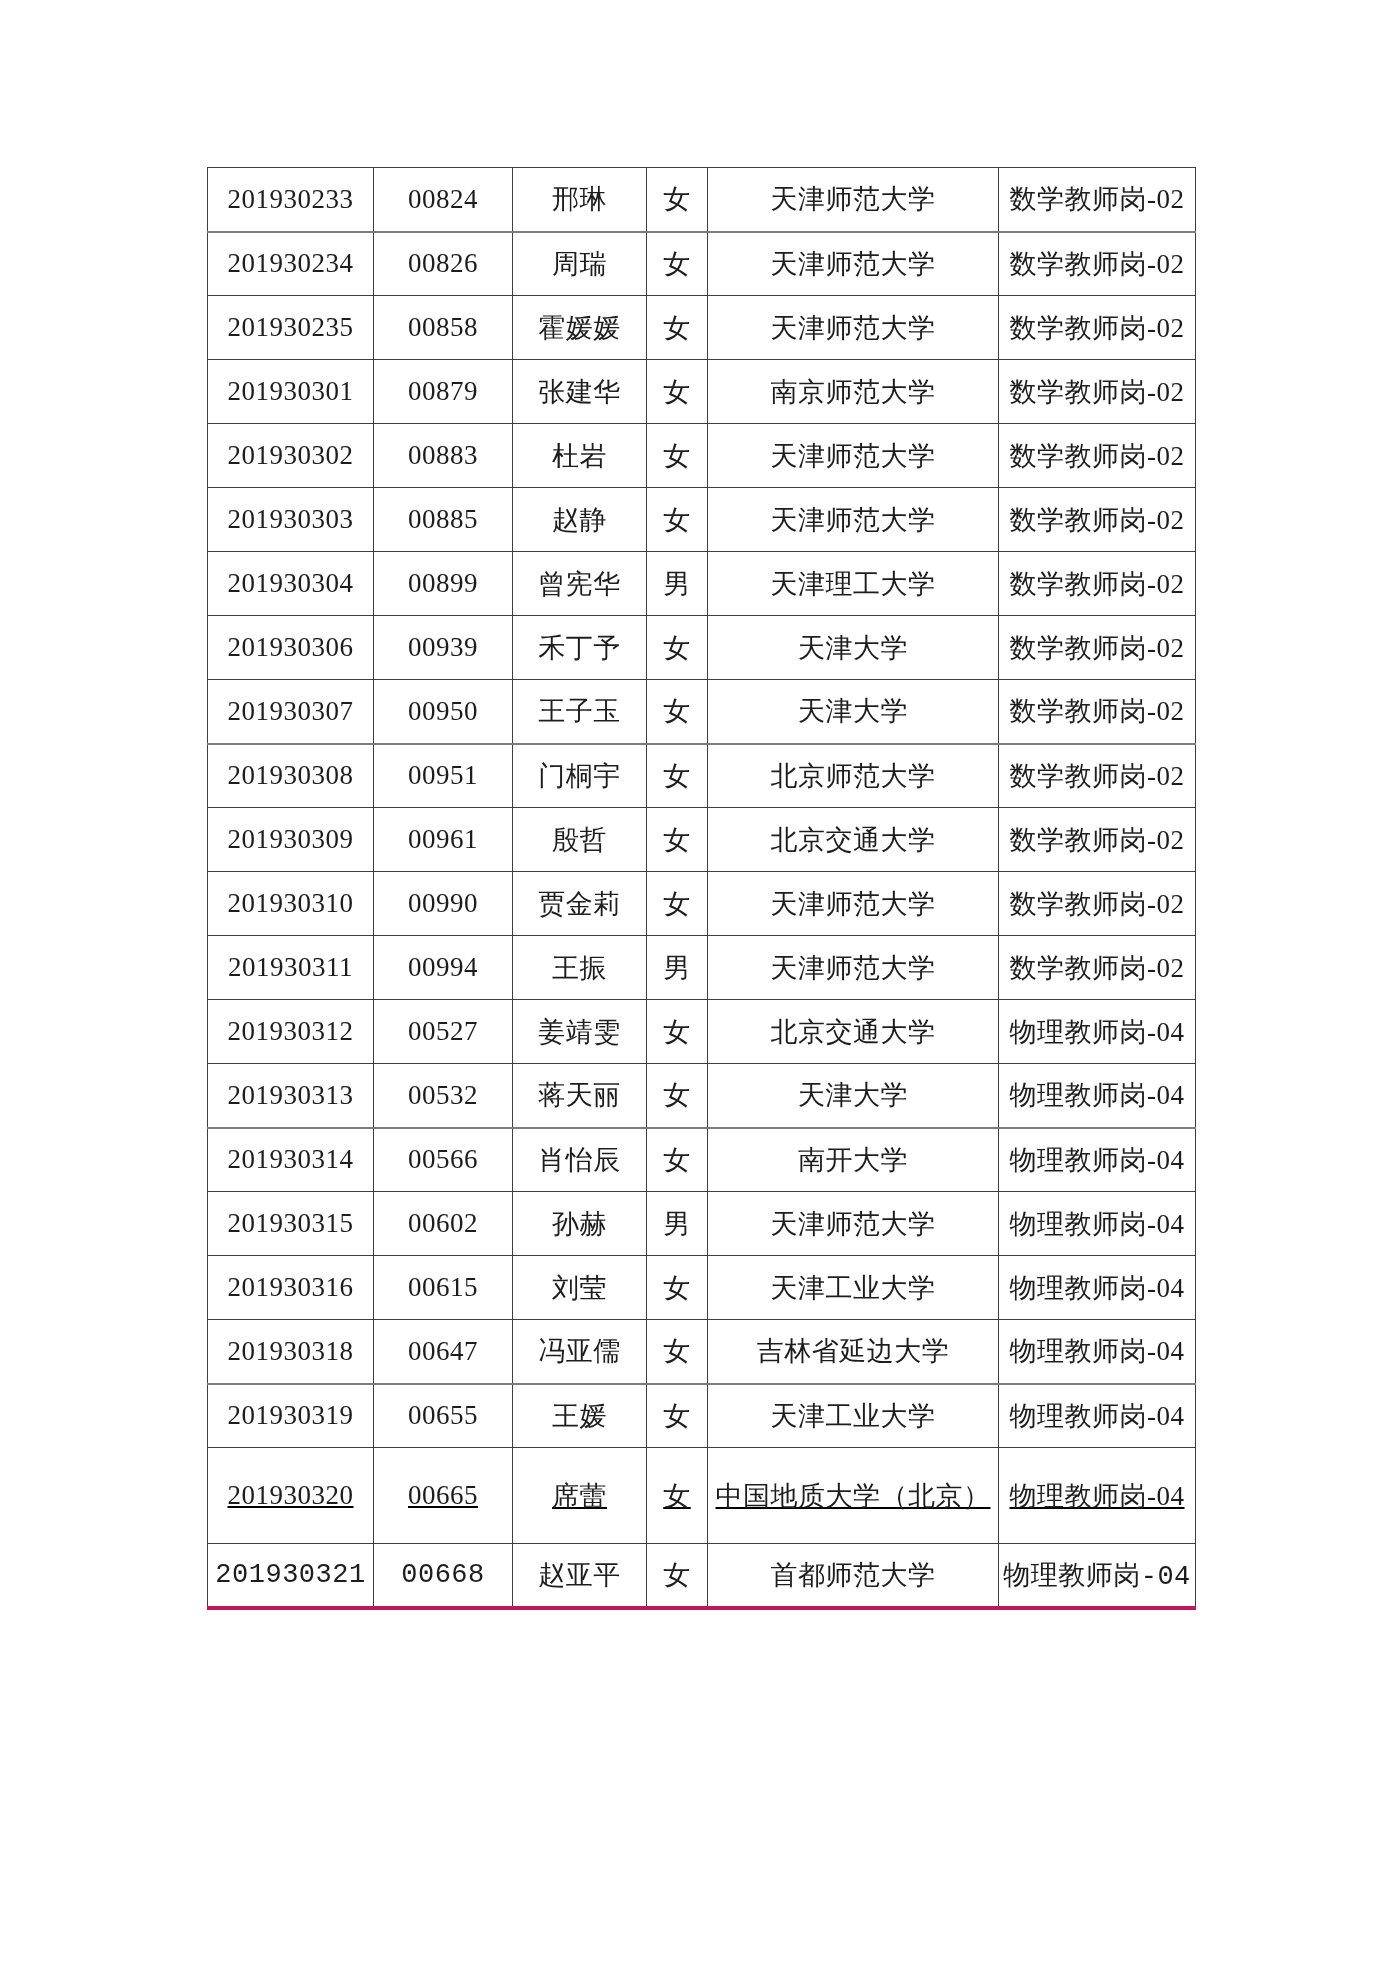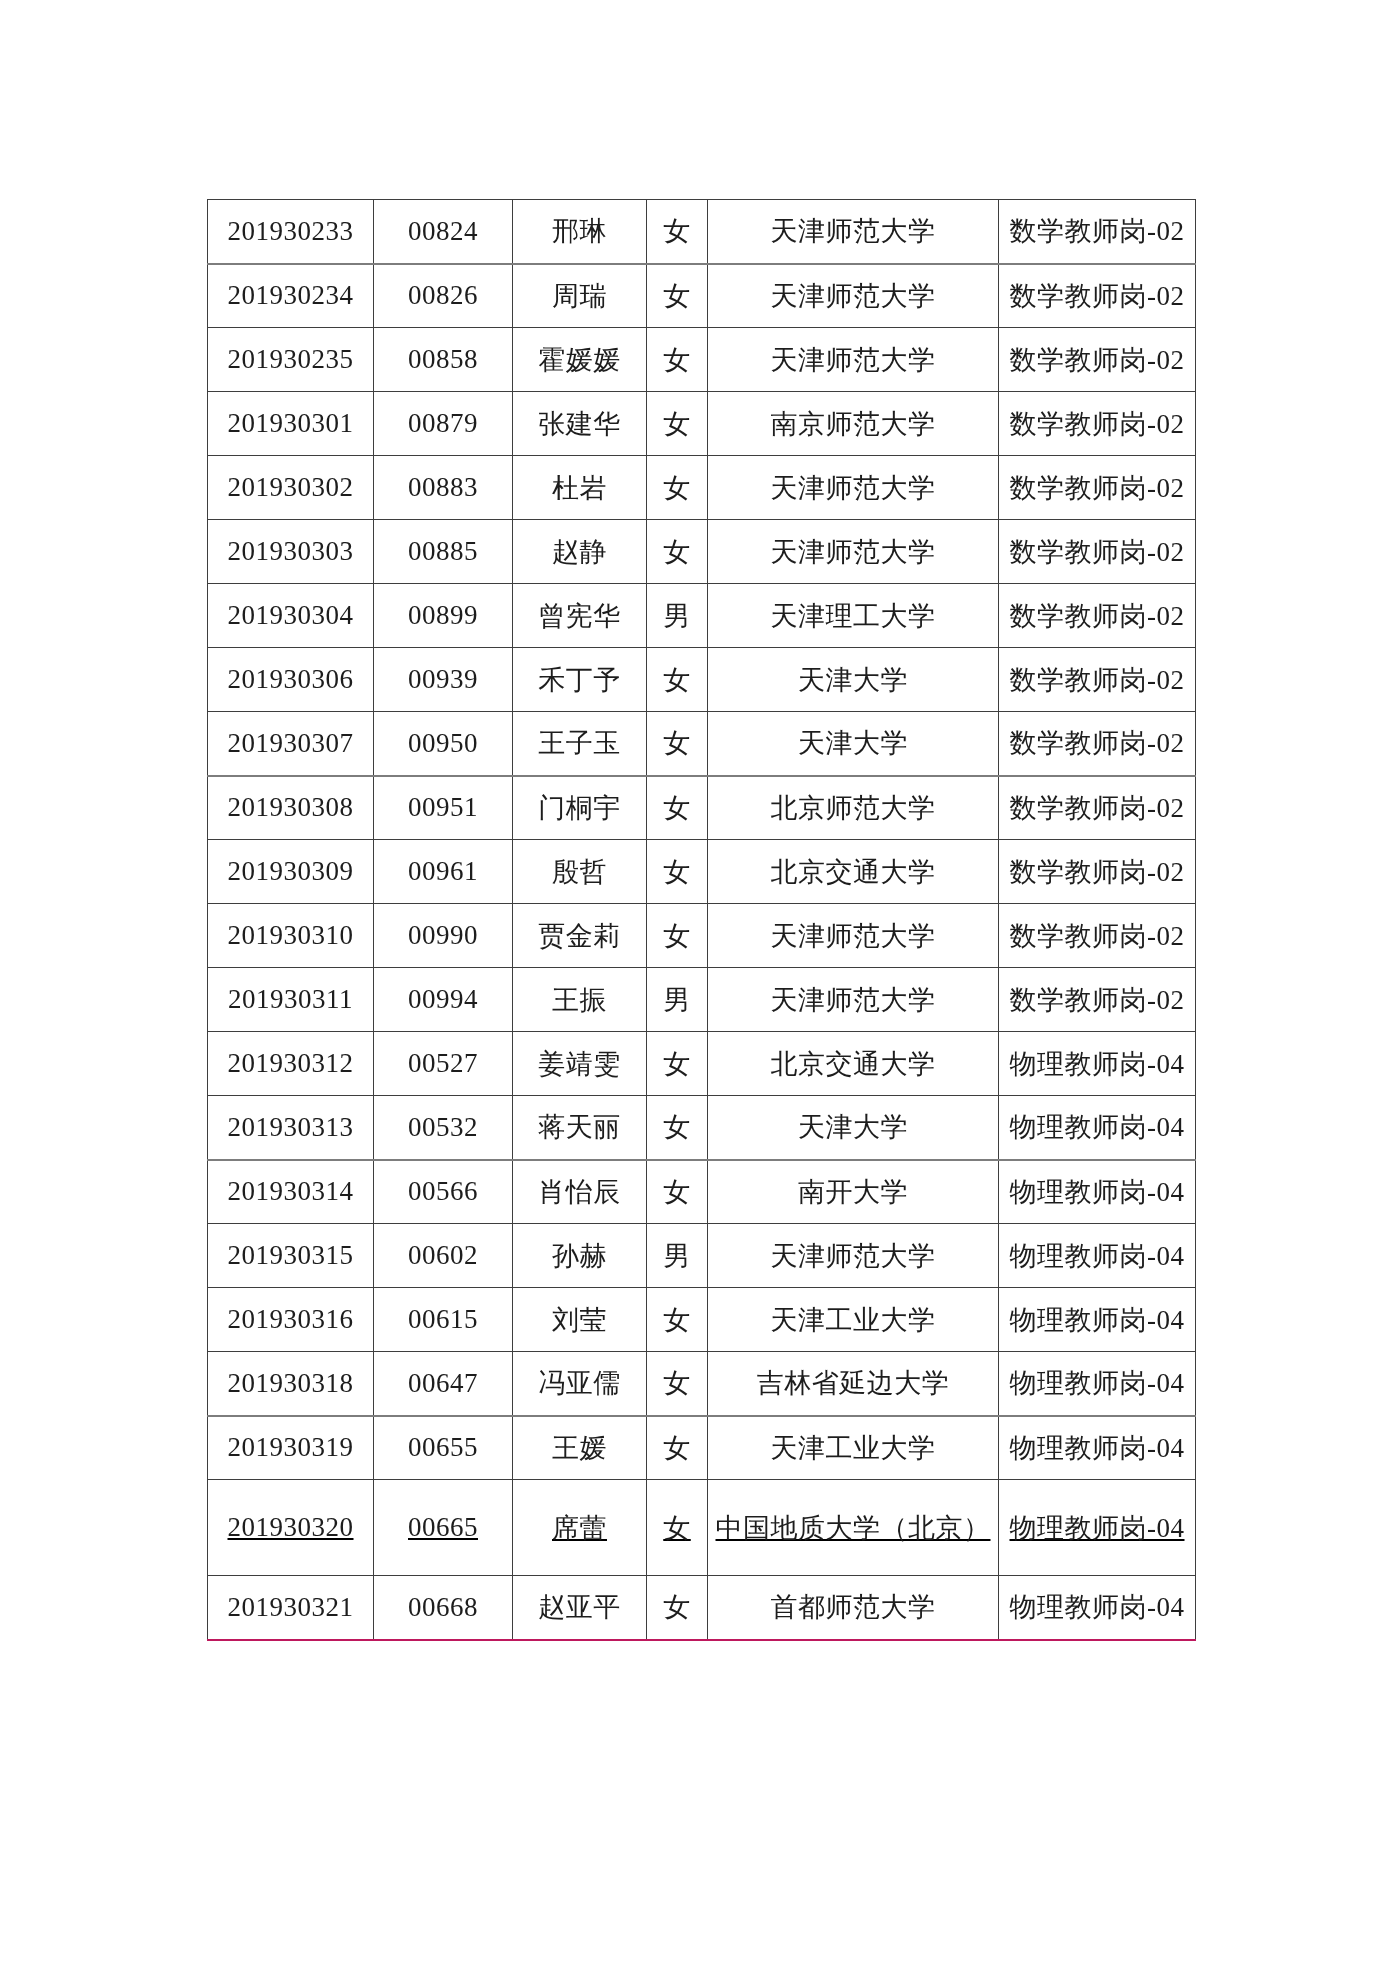--- a/index.html
+++ b/index.html
@@ -14,21 +14,20 @@
     background: #ffffff;
     overflow: hidden;
     font-family: "Liberation Serif", "DejaVu Serif", serif;
   }
   table.roster {
     position: absolute;
     left: 207px;
     top: 167px;
     border-collapse: collapse;
     table-layout: fixed;
-    margin-top: 32px;
   }
   table.roster td {
     border: 1px solid #3e3e3e;
     text-align: center;
     vertical-align: middle;
     padding: 0;
     font-size: 27px;
     color: #1d1d1d;
     letter-spacing: 0.5px;
     white-space: nowrap;
@@ -38,21 +37,22 @@
     height: 64px;
   }
   table.roster tr.tall {
     height: 96px;
     text-decoration: underline;
   }
   table.roster tr.thick-sep td {
     border-bottom: 2px solid #7d7d7d;
   }
   table.roster tr:last-child td {
-    border-bottom: 2px solid #be185d;
+    border-bottom: 4px solid #be185d;
+    font-family: Liberation Mono, monospace;
   }
 </style>
 </head>
 <body>
 
 <div class="page">
   <table class="roster">
     <colgroup>
       <col style="width:166px">
       <col style="width:139px">

